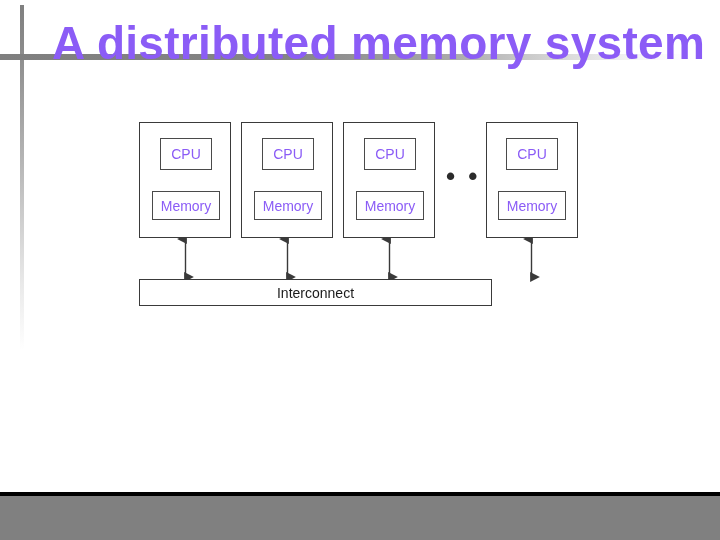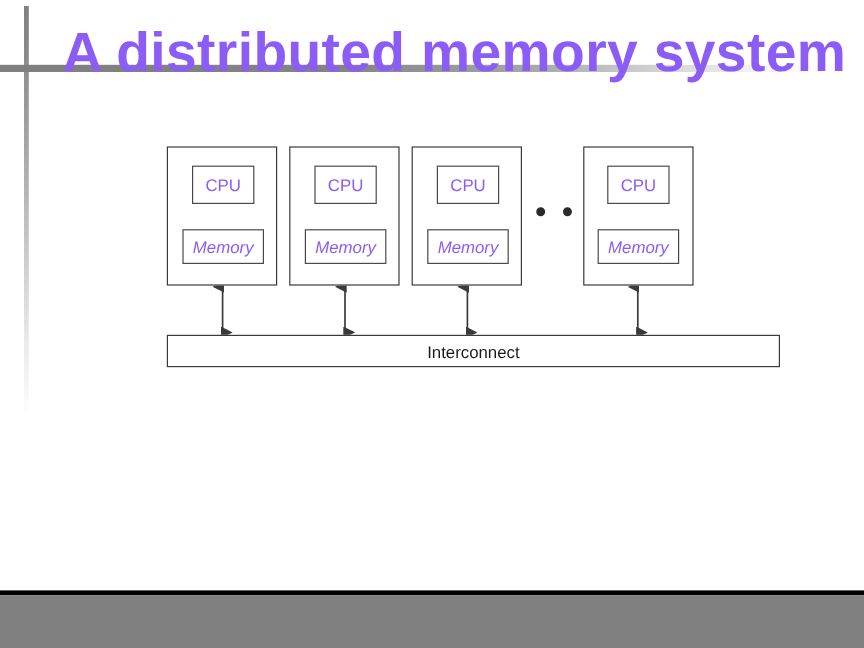--- a/index.html
+++ b/index.html
@@ -65,36 +65,36 @@
     border: 1.5px solid #4a4a4a;
     background: #ffffff;
     box-sizing: border-box;
     display: flex;
     align-items: center;
     justify-content: center;
     font-size: 14px;
     color: #8b5cf6;
   }
   .cpu-box   { width: 52px; height: 32px; }
-  .mem-box   { width: 68px; height: 29px; font-style: italic; }
+  .mem-box   { width: 68px; height: 29px; }
   #ellipsis {
     position: absolute;
     left: 446px;
     top: 163px;
     font-size: 26px;
     letter-spacing: 3px;
     color: #2b2b2b;
     font-weight: bold;
     line-height: 1;
   }
   #interconnect-bar {
     position: absolute;
     left: 139px;
     top: 279px;
-    width: 511px;
+    width: 353px;
     height: 27px;
     border: 1.6px solid #3a3a3a;
     background: #ffffff;
     box-sizing: border-box;
     display: flex;
     align-items: center;
     justify-content: center;
     font-size: 14px;
     color: #1a1a1a;
   }

